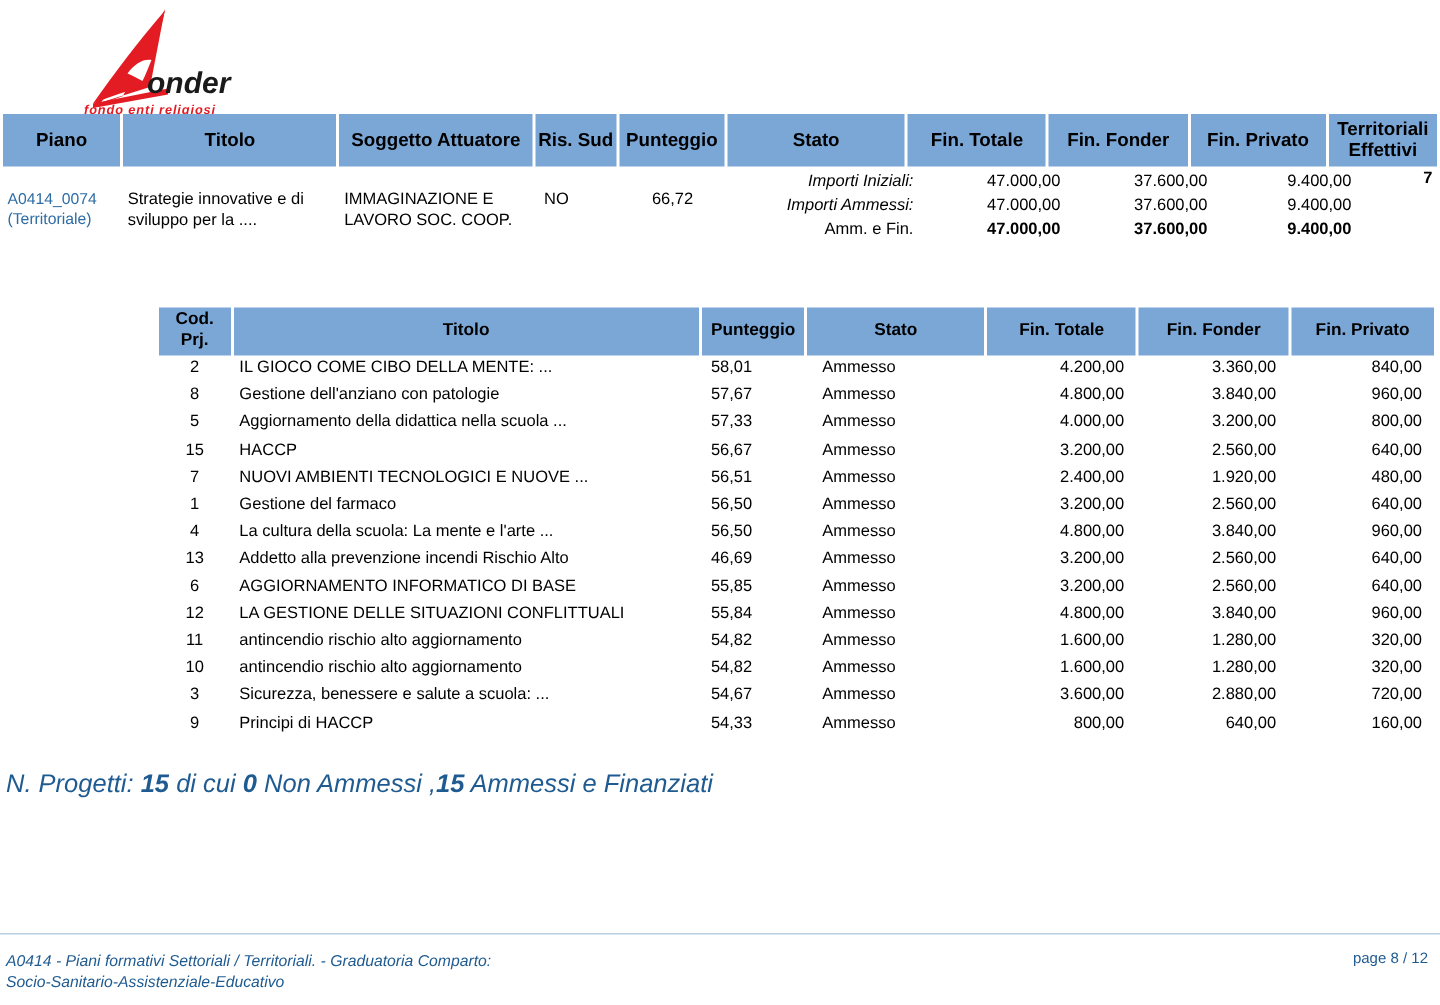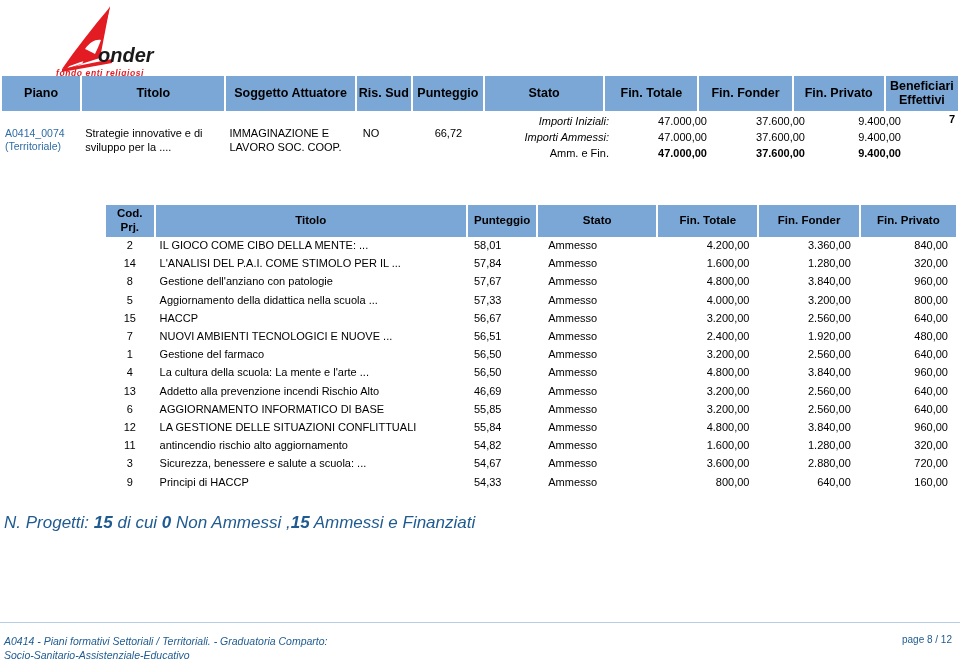--- a/index.html
+++ b/index.html
@@ -210,21 +210,21 @@
     <tr>
       <th>Piano</th>
       <th>Titolo</th>
       <th>Soggetto Attuatore</th>
       <th>Ris. Sud</th>
       <th>Punteggio</th>
       <th>Stato</th>
       <th>Fin. Totale</th>
       <th>Fin. Fonder</th>
       <th>Fin. Privato</th>
-      <th>Beneficiari Effettivi</th>
+      <th>Territoriali Effettivi</th>
     </tr>
   </thead>
   <tbody>
     <tr>
       <td style="padding-top:16px;">
         <div class="plan-code">A0414_0074</div>
         <div class="plan-code">(Territoriale)</div>
       </td>
       <td style="padding-top:16px;">Strategie innovative e di sviluppo per la ....</td>
       <td style="padding-top:16px;">IMMAGINAZIONE E LAVORO SOC. COOP.</td>
@@ -284,111 +284,111 @@
       <tr>
         <td class="p-cod">2</td>
         <td class="p-tit">IL GIOCO COME CIBO DELLA MENTE: ...</td>
         <td class="p-pun">58,01</td>
         <td class="p-sta">Ammesso</td>
         <td class="p-tot">4.200,00</td>
         <td class="p-fon">3.360,00</td>
         <td class="p-pri">840,00</td>
       </tr>
       <tr>
-        <td class="p-cod">14</td>
-        <td class="p-tit">L'ANALISI DEL P.A.I. COME STIMOLO PER IL ...</td>
-        <td class="p-pun">57,84</td>
+        <td class="p-cod">8</td>
+        <td class="p-tit">Gestione dell'anziano con patologie</td>
+        <td class="p-pun">57,67</td>
+        <td class="p-sta">Ammesso</td>
+        <td class="p-tot">4.800,00</td>
+        <td class="p-fon">3.840,00</td>
+        <td class="p-pri">960,00</td>
+      </tr>
+      <tr>
+        <td class="p-cod">5</td>
+        <td class="p-tit">Aggiornamento della didattica nella scuola ...</td>
+        <td class="p-pun">57,33</td>
+        <td class="p-sta">Ammesso</td>
+        <td class="p-tot">4.000,00</td>
+        <td class="p-fon">3.200,00</td>
+        <td class="p-pri">800,00</td>
+      </tr>
+      <tr>
+        <td class="p-cod">15</td>
+        <td class="p-tit">HACCP</td>
+        <td class="p-pun">56,67</td>
+        <td class="p-sta">Ammesso</td>
+        <td class="p-tot">3.200,00</td>
+        <td class="p-fon">2.560,00</td>
+        <td class="p-pri">640,00</td>
+      </tr>
+      <tr>
+        <td class="p-cod">7</td>
+        <td class="p-tit">NUOVI AMBIENTI TECNOLOGICI E NUOVE ...</td>
+        <td class="p-pun">56,51</td>
+        <td class="p-sta">Ammesso</td>
+        <td class="p-tot">2.400,00</td>
+        <td class="p-fon">1.920,00</td>
+        <td class="p-pri">480,00</td>
+      </tr>
+      <tr>
+        <td class="p-cod">1</td>
+        <td class="p-tit">Gestione del farmaco</td>
+        <td class="p-pun">56,50</td>
+        <td class="p-sta">Ammesso</td>
+        <td class="p-tot">3.200,00</td>
+        <td class="p-fon">2.560,00</td>
+        <td class="p-pri">640,00</td>
+      </tr>
+      <tr>
+        <td class="p-cod">4</td>
+        <td class="p-tit">La cultura della scuola: La mente e l'arte ...</td>
+        <td class="p-pun">56,50</td>
+        <td class="p-sta">Ammesso</td>
+        <td class="p-tot">4.800,00</td>
+        <td class="p-fon">3.840,00</td>
+        <td class="p-pri">960,00</td>
+      </tr>
+      <tr>
+        <td class="p-cod">13</td>
+        <td class="p-tit">Addetto alla prevenzione incendi Rischio Alto</td>
+        <td class="p-pun">46,69</td>
+        <td class="p-sta">Ammesso</td>
+        <td class="p-tot">3.200,00</td>
+        <td class="p-fon">2.560,00</td>
+        <td class="p-pri">640,00</td>
+      </tr>
+      <tr>
+        <td class="p-cod">6</td>
+        <td class="p-tit">AGGIORNAMENTO INFORMATICO DI BASE</td>
+        <td class="p-pun">55,85</td>
+        <td class="p-sta">Ammesso</td>
+        <td class="p-tot">3.200,00</td>
+        <td class="p-fon">2.560,00</td>
+        <td class="p-pri">640,00</td>
+      </tr>
+      <tr>
+        <td class="p-cod">12</td>
+        <td class="p-tit">LA GESTIONE DELLE SITUAZIONI CONFLITTUALI</td>
+        <td class="p-pun">55,84</td>
+        <td class="p-sta">Ammesso</td>
+        <td class="p-tot">4.800,00</td>
+        <td class="p-fon">3.840,00</td>
+        <td class="p-pri">960,00</td>
+      </tr>
+      <tr>
+        <td class="p-cod">11</td>
+        <td class="p-tit">antincendio rischio alto aggiornamento</td>
+        <td class="p-pun">54,82</td>
         <td class="p-sta">Ammesso</td>
         <td class="p-tot">1.600,00</td>
         <td class="p-fon">1.280,00</td>
         <td class="p-pri">320,00</td>
       </tr>
       <tr>
-        <td class="p-cod">8</td>
-        <td class="p-tit">Gestione dell'anziano con patologie</td>
-        <td class="p-pun">57,67</td>
-        <td class="p-sta">Ammesso</td>
-        <td class="p-tot">4.800,00</td>
-        <td class="p-fon">3.840,00</td>
-        <td class="p-pri">960,00</td>
-      </tr>
-      <tr>
-        <td class="p-cod">5</td>
-        <td class="p-tit">Aggiornamento della didattica nella scuola ...</td>
-        <td class="p-pun">57,33</td>
-        <td class="p-sta">Ammesso</td>
-        <td class="p-tot">4.000,00</td>
-        <td class="p-fon">3.200,00</td>
-        <td class="p-pri">800,00</td>
-      </tr>
-      <tr>
-        <td class="p-cod">15</td>
-        <td class="p-tit">HACCP</td>
-        <td class="p-pun">56,67</td>
-        <td class="p-sta">Ammesso</td>
-        <td class="p-tot">3.200,00</td>
-        <td class="p-fon">2.560,00</td>
-        <td class="p-pri">640,00</td>
-      </tr>
-      <tr>
-        <td class="p-cod">7</td>
-        <td class="p-tit">NUOVI AMBIENTI TECNOLOGICI E NUOVE ...</td>
-        <td class="p-pun">56,51</td>
-        <td class="p-sta">Ammesso</td>
-        <td class="p-tot">2.400,00</td>
-        <td class="p-fon">1.920,00</td>
-        <td class="p-pri">480,00</td>
-      </tr>
-      <tr>
-        <td class="p-cod">1</td>
-        <td class="p-tit">Gestione del farmaco</td>
-        <td class="p-pun">56,50</td>
-        <td class="p-sta">Ammesso</td>
-        <td class="p-tot">3.200,00</td>
-        <td class="p-fon">2.560,00</td>
-        <td class="p-pri">640,00</td>
-      </tr>
-      <tr>
-        <td class="p-cod">4</td>
-        <td class="p-tit">La cultura della scuola: La mente e l'arte ...</td>
-        <td class="p-pun">56,50</td>
-        <td class="p-sta">Ammesso</td>
-        <td class="p-tot">4.800,00</td>
-        <td class="p-fon">3.840,00</td>
-        <td class="p-pri">960,00</td>
-      </tr>
-      <tr>
-        <td class="p-cod">13</td>
-        <td class="p-tit">Addetto alla prevenzione incendi Rischio Alto</td>
-        <td class="p-pun">46,69</td>
-        <td class="p-sta">Ammesso</td>
-        <td class="p-tot">3.200,00</td>
-        <td class="p-fon">2.560,00</td>
-        <td class="p-pri">640,00</td>
-      </tr>
-      <tr>
-        <td class="p-cod">6</td>
-        <td class="p-tit">AGGIORNAMENTO INFORMATICO DI BASE</td>
-        <td class="p-pun">55,85</td>
-        <td class="p-sta">Ammesso</td>
-        <td class="p-tot">3.200,00</td>
-        <td class="p-fon">2.560,00</td>
-        <td class="p-pri">640,00</td>
-      </tr>
-      <tr>
-        <td class="p-cod">12</td>
-        <td class="p-tit">LA GESTIONE DELLE SITUAZIONI CONFLITTUALI</td>
-        <td class="p-pun">55,84</td>
-        <td class="p-sta">Ammesso</td>
-        <td class="p-tot">4.800,00</td>
-        <td class="p-fon">3.840,00</td>
-        <td class="p-pri">960,00</td>
-      </tr>
-      <tr>
-        <td class="p-cod">11</td>
+        <td class="p-cod">10</td>
         <td class="p-tit">antincendio rischio alto aggiornamento</td>
         <td class="p-pun">54,82</td>
         <td class="p-sta">Ammesso</td>
         <td class="p-tot">1.600,00</td>
         <td class="p-fon">1.280,00</td>
         <td class="p-pri">320,00</td>
       </tr>
       <tr>
         <td class="p-cod">3</td>
         <td class="p-tit">Sicurezza, benessere e salute a scuola: ...</td>

